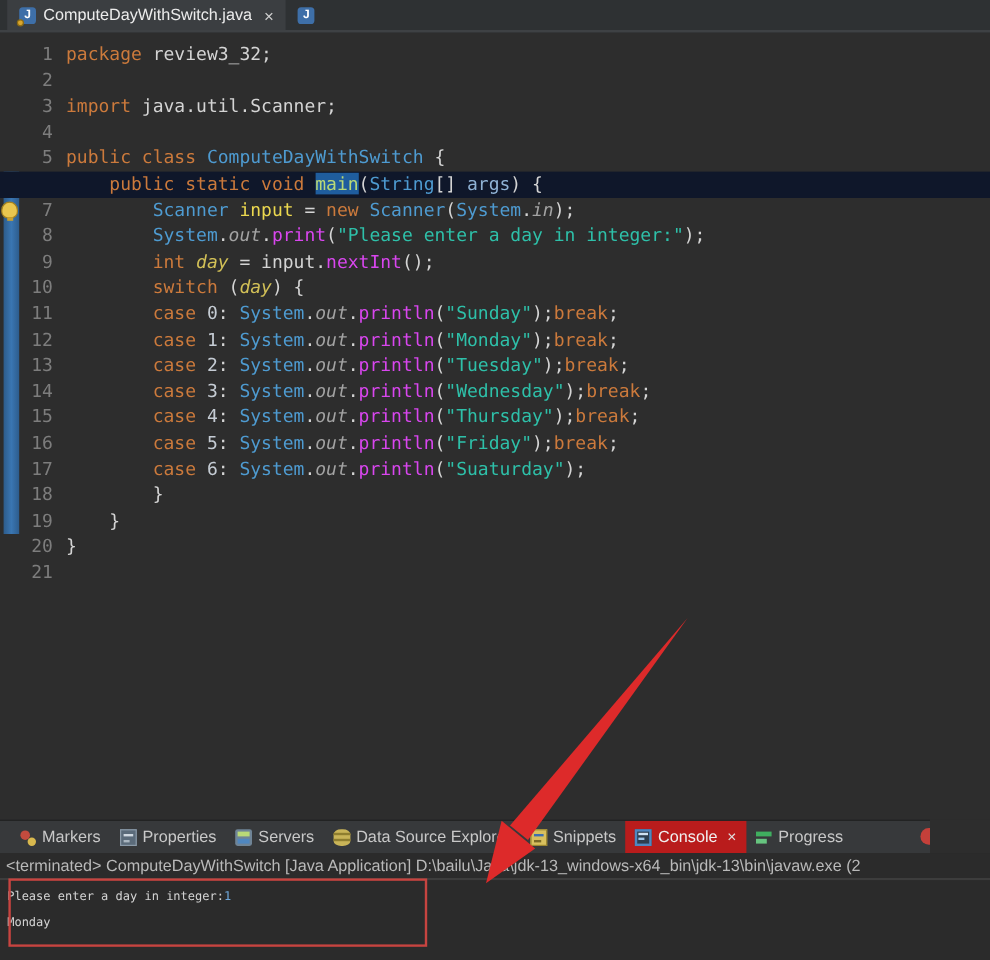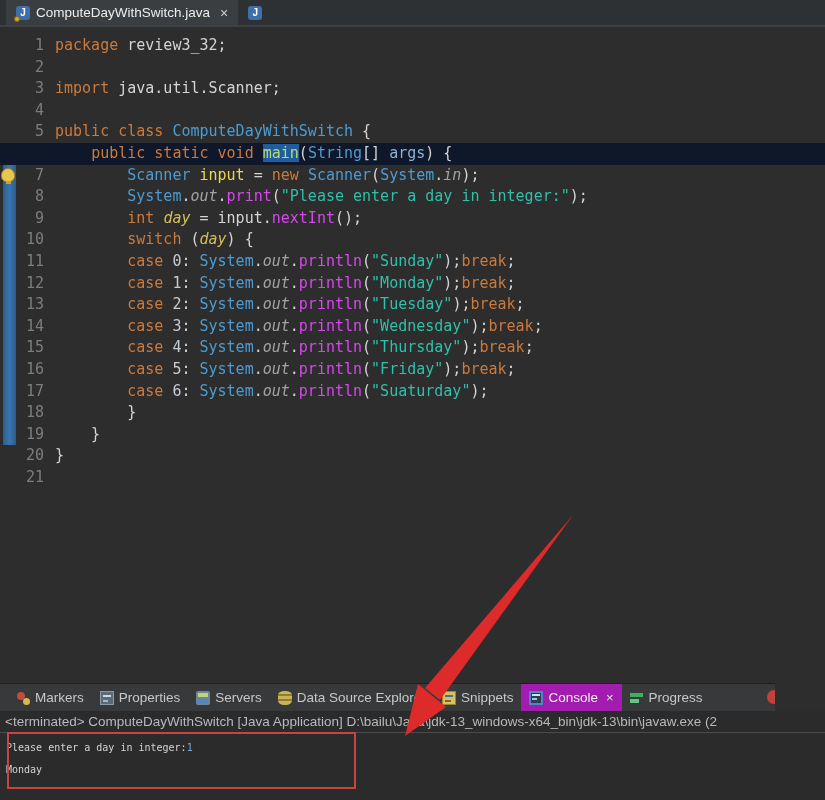--- a/index.html
+++ b/index.html
@@ -43,21 +43,21 @@
   .tk-field { color:#a3a3a3; font-style:italic; }
   .tk-plain { color:#d4d4d4; }
   .tk-param { color:#8fb2d4; }
   .tk-main  { background:#1f5d9e; color:#b9d977; }
   .tk-decl  { color:#ecd84f; text-decoration-style:wavy; text-decoration-color:#c8b400; text-underline-offset:3px; }
 
   
   .panel-tabs { position:absolute; left:0; top:683px; width:775px; height:28px; background:#37393b;
                 border-top:1px solid #1f1f1f; display:flex; align-items:stretch; padding-left:8px; overflow:hidden; }
   .ptab { display:flex; align-items:center; gap:5px; padding:0 8px; font-size:13.5px; color:#c8c8c8; white-space:nowrap; }
-  .ptab.active { background:#a21caf; color:#f0f0f0; }
+  .ptab.active { background:#b91c1c; color:#f0f0f0; }
   .ptab-close { font-size:13px; color:#e0e0e0; margin-left:3px; }
   .picon { width:14px; height:14px; position:relative; flex:0 0 14px; }
 
   .icon-markers:before { content:""; position:absolute; left:1px; top:1px; width:8px; height:8px; border-radius:50%; background:#c34b3e; }
   .icon-markers:after  { content:""; position:absolute; right:0; bottom:0; width:7px; height:7px; border-radius:50%; background:#d8b84e; }
   .icon-properties { background:#5b6b7a; border:1px solid #8b9aa8; }
   .icon-properties:before { content:""; position:absolute; left:2px; top:3px; right:2px; height:2px; background:#cfd8e0; }
   .icon-properties:after  { content:""; position:absolute; left:2px; top:8px; right:5px; height:2px; background:#aab6c0; }
   .icon-servers { background:#6f8496; border-radius:2px; }
   .icon-servers:before { content:""; position:absolute; left:2px; top:2px; width:10px; height:4px; background:#b9d977; }

